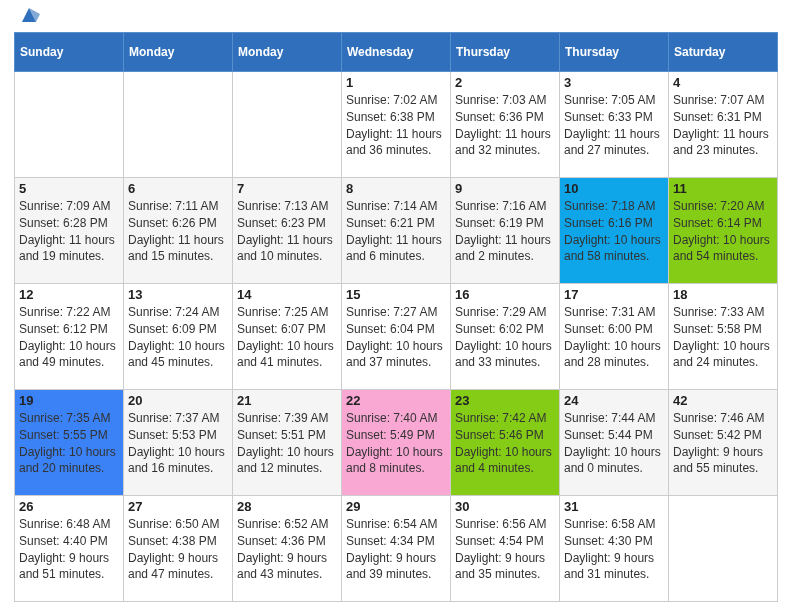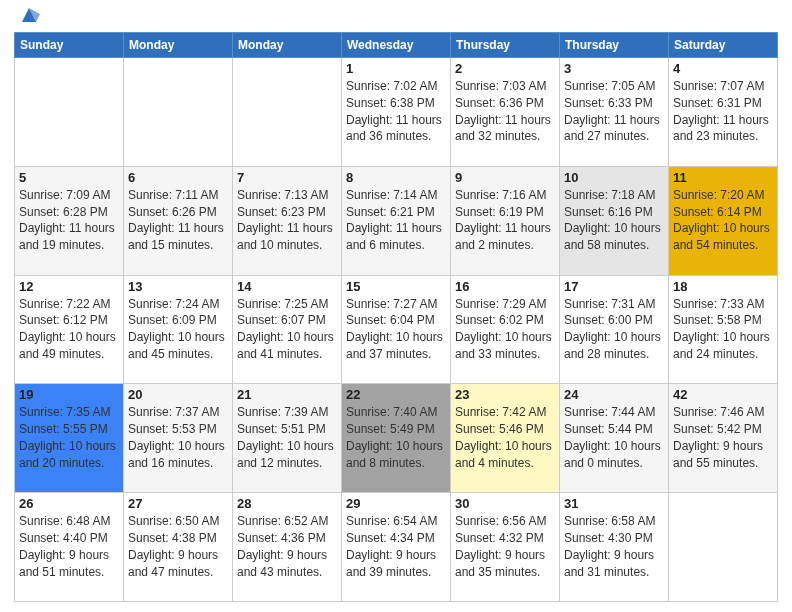--- a/index.html
+++ b/index.html
@@ -66,21 +66,21 @@
       width: 100%;
       border-collapse: collapse;
       flex: 1;
     }
     .calendar th {
       background: #2f6fbb;
       color: #fff;
       text-align: left;
       font-size: 12px;
       font-weight: bold;
-      padding: 5px 5px;
+      padding: 12px 5px;
       border: 1px solid #5590cc;
     }
     .calendar td {
       border: 1px solid #ccc;
       vertical-align: top;
       padding: 3px 4px;
       width: calc(100% / 7);
       font-size: 10px;
       color: #333;
       background: #fff;
@@ -192,27 +192,27 @@
             <div class="day-info">Sunrise: 7:14 AM
 Sunset: 6:21 PM
 Daylight: 11 hours and 6 minutes.</div>
           </td>
           <td style="background: rgb(245, 245, 245);">
             <span class="day-number">9</span>
             <div class="day-info">Sunrise: 7:16 AM
 Sunset: 6:19 PM
 Daylight: 11 hours and 2 minutes.</div>
           </td>
-          <td style="background: #e5e5e5; margin-left: 8px;">
+          <td style="background: #0ea5e9; margin-left: 8px;">
             <span class="day-number">10</span>
             <div class="day-info">Sunrise: 7:18 AM
 Sunset: 6:16 PM
 Daylight: 10 hours and 58 minutes.</div>
           </td>
-          <td style="background: #eab308; margin-left: 12px;">
+          <td style="background: #84cc16; margin-left: 12px;">
             <span class="day-number">11</span>
             <div class="day-info">Sunrise: 7:20 AM
 Sunset: 6:14 PM
 Daylight: 10 hours and 54 minutes.</div>
           </td>
         </tr>
         <tr>
           <td>
             <span class="day-number">12</span>
             <div class="day-info">Sunrise: 7:22 AM
@@ -268,27 +268,27 @@
             <div class="day-info">Sunrise: 7:37 AM
 Sunset: 5:53 PM
 Daylight: 10 hours and 16 minutes.</div>
           </td>
           <td style="background: rgb(245, 245, 245);">
             <span class="day-number">21</span>
             <div class="day-info">Sunrise: 7:39 AM
 Sunset: 5:51 PM
 Daylight: 10 hours and 12 minutes.</div>
           </td>
-          <td style="background: #a3a3a3;">
+          <td style="background: #f9a8d4;">
             <span class="day-number">22</span>
             <div class="day-info">Sunrise: 7:40 AM
 Sunset: 5:49 PM
 Daylight: 10 hours and 8 minutes.</div>
           </td>
-          <td style="background: #fef9c3;">
+          <td style="background: #84cc16;">
             <span class="day-number">23</span>
             <div class="day-info">Sunrise: 7:42 AM
 Sunset: 5:46 PM
 Daylight: 10 hours and 4 minutes.</div>
           </td>
           <td style="background: rgb(245, 245, 245);">
             <span class="day-number">24</span>
             <div class="day-info">Sunrise: 7:44 AM
 Sunset: 5:44 PM
 Daylight: 10 hours and 0 minutes.</div>
@@ -321,21 +321,21 @@
           </td>
           <td>
             <span class="day-number">29</span>
             <div class="day-info">Sunrise: 6:54 AM
 Sunset: 4:34 PM
 Daylight: 9 hours and 39 minutes.</div>
           </td>
           <td>
             <span class="day-number">30</span>
             <div class="day-info">Sunrise: 6:56 AM
-Sunset: 4:32 PM
+Sunset: 4:54 PM
 Daylight: 9 hours and 35 minutes.</div>
           </td>
           <td>
             <span class="day-number">31</span>
             <div class="day-info">Sunrise: 6:58 AM
 Sunset: 4:30 PM
 Daylight: 9 hours and 31 minutes.</div>
           </td>
           <td class="empty-cell"></td>
         </tr>

